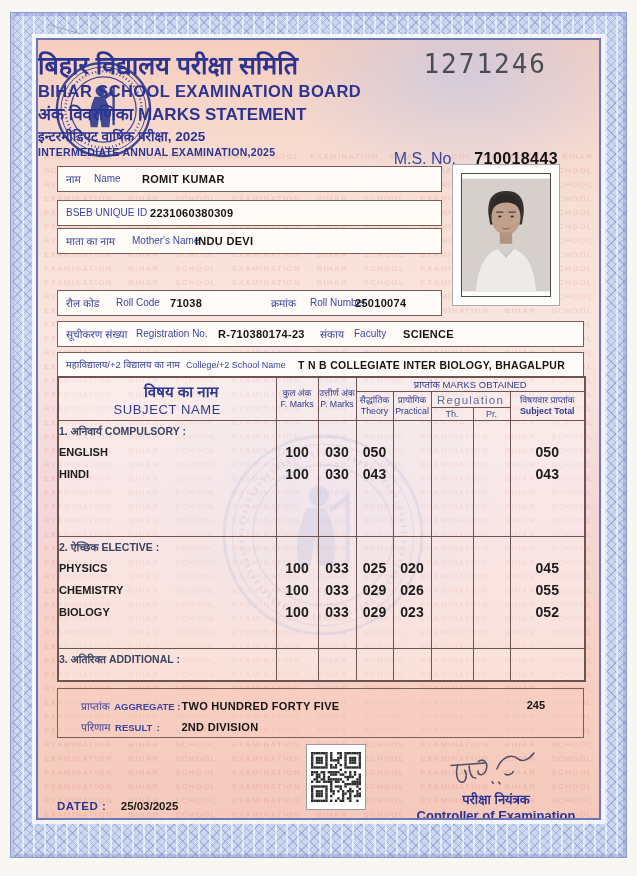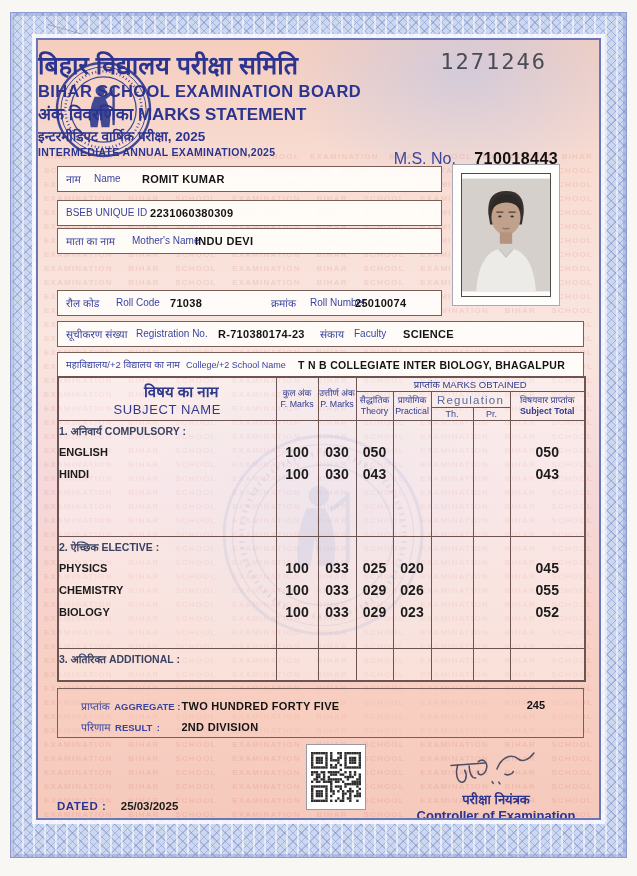--- a/index.html
+++ b/index.html
@@ -54,21 +54,21 @@
   .corner-seal { left: 16px; top: 20px; width: 99px; height: 99px; opacity: .9; }
   .titles { left: 0; right: 0; top: 7px; text-align: left; color: #2b3490; }
   .t-hi { font-size: 25px; font-weight: bold; }
   .t-en { font-size: 16.5px; font-weight: bold; letter-spacing: .4px; margin-top: 1px; }
   .t-ms { font-size: 17px; font-weight: bold; margin-top: 1px; }
   .t-ex-hi { font-size: 13.5px; font-weight: bold; margin-top: 2px; }
   .t-ex-en { font-size: 10.5px; font-weight: bold; letter-spacing: .3px; margin-top: 1px; }
   .serial {
     right: 52px; top: 9px;
     font-family: "DejaVu Sans Mono", monospace;
-    font-size: 22px; color: #4b4b55; letter-spacing: 2px;
+    font-size: 26px; color: #4b4b55; letter-spacing: 2px;
   }
   .msno { top: 110px; right: 41px; font-size: 16px; }
   .msno .lab { color: #3b45a0; margin-right: 14px; }
   .msno .val { color: #111; font-weight: bold; letter-spacing: .4px; }
 
   
   .photo {
     left: 414px; top: 124px; width: 108px; height: 142px;
     background: #fdfdfc; border: 1px solid #a9a9b4; padding: 8px;
   }

